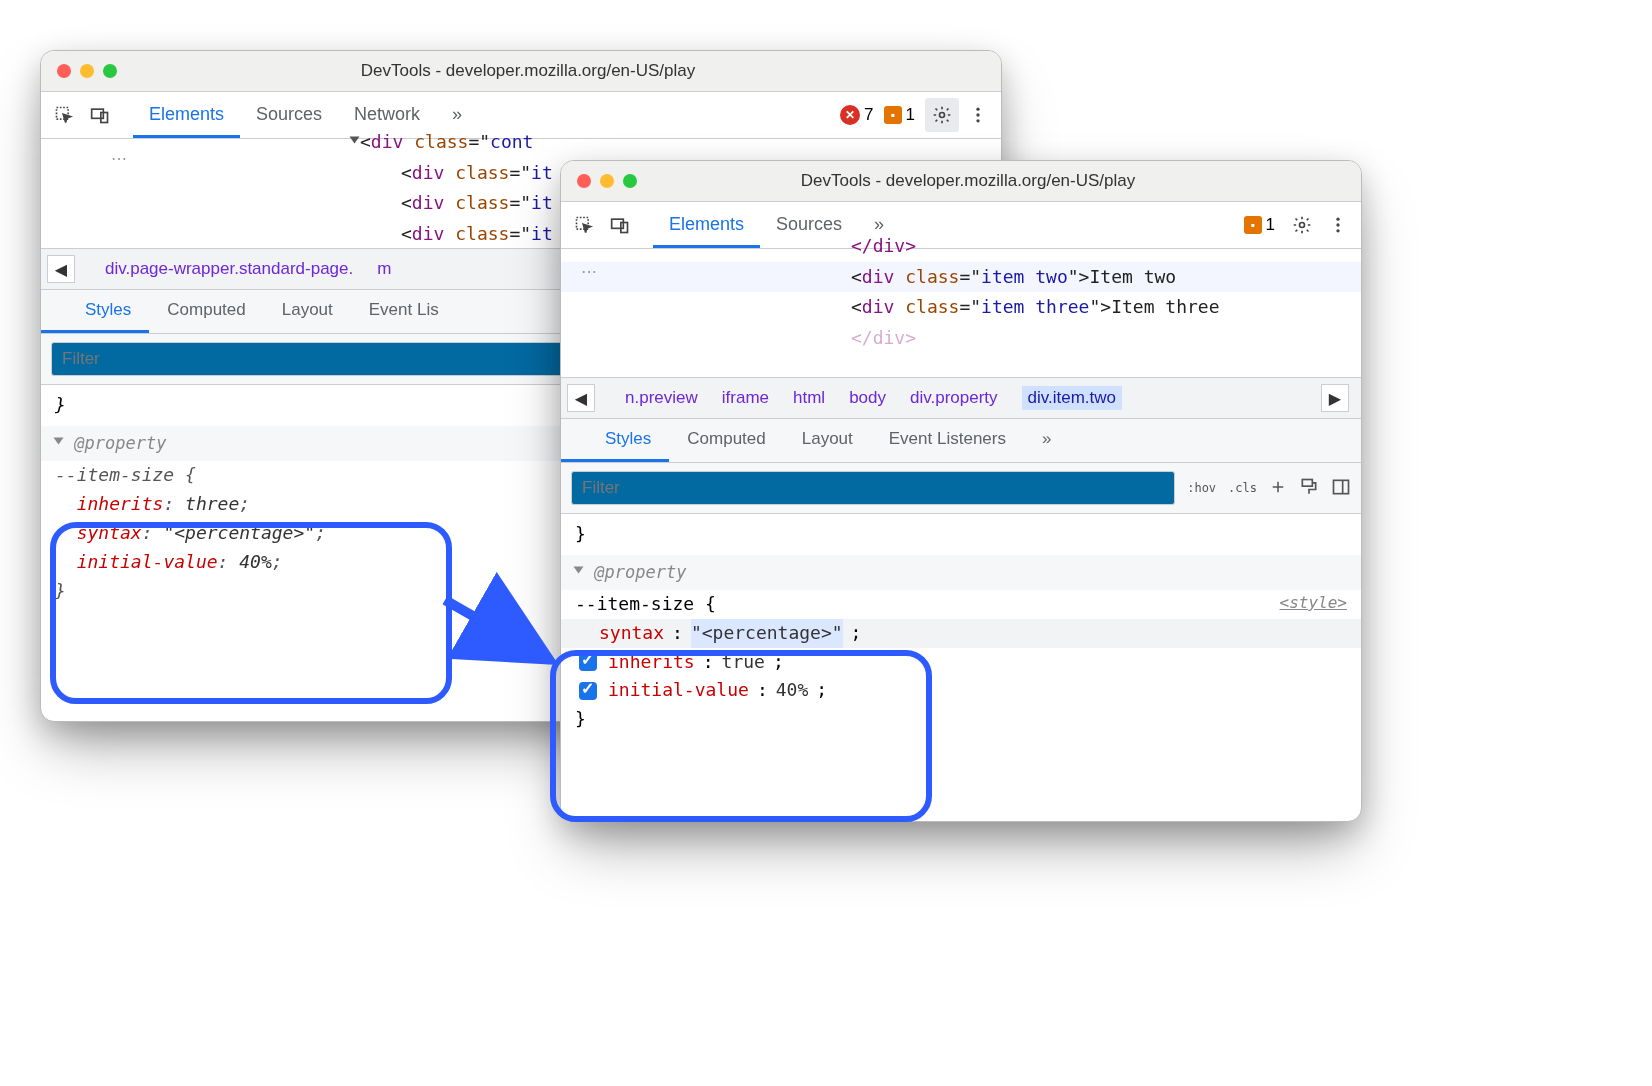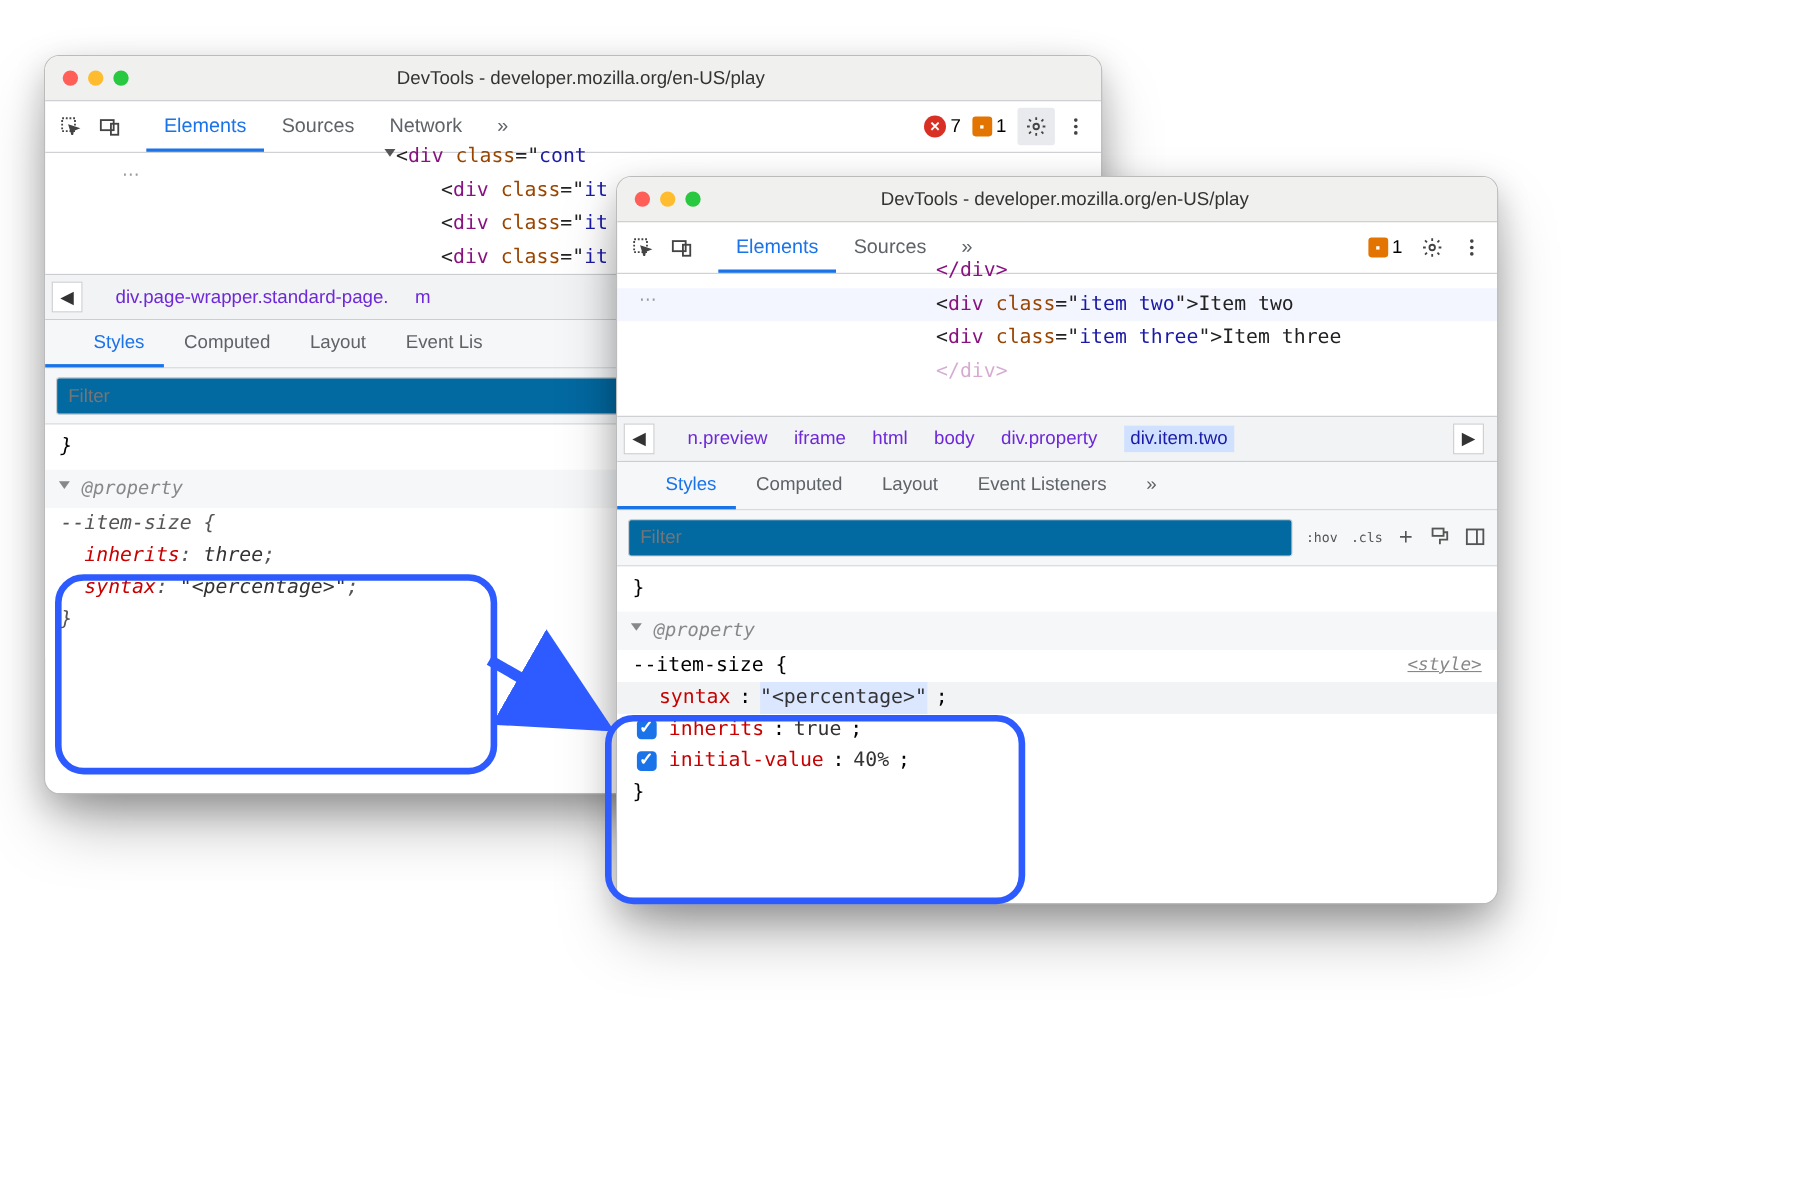--- a/index.html
+++ b/index.html
@@ -164,20 +164,21 @@
     <div class="filterbar">
       <input placeholder="Filter" style="">
     </div>
     <div class="styles">
       <div style="font-style:italic;">}</div>
       <div class="sec-hd"><span class="tri"></span> <span>@property</span></div>
       <div class="cblock">
         <div><span>--item-size</span> {</div>
         <div>&nbsp;&nbsp;<span class="prop">inherits</span>: <span class="val">three</span>;</div>
         <div>&nbsp;&nbsp;<span class="prop">syntax</span>: <span class="val">"&lt;percentage&gt;"</span>;</div>
+        <div>&nbsp;&nbsp;<span class="prop">initial-value</span>: <span class="val">40%</span>;</div>
         <div>}</div>
       </div>
     </div>
   </div>
 
   <div class="win b">
     <div class="titlebar">
       <div class="lights">
         <div class="light red"></div>
         <div class="light yellow"></div>

